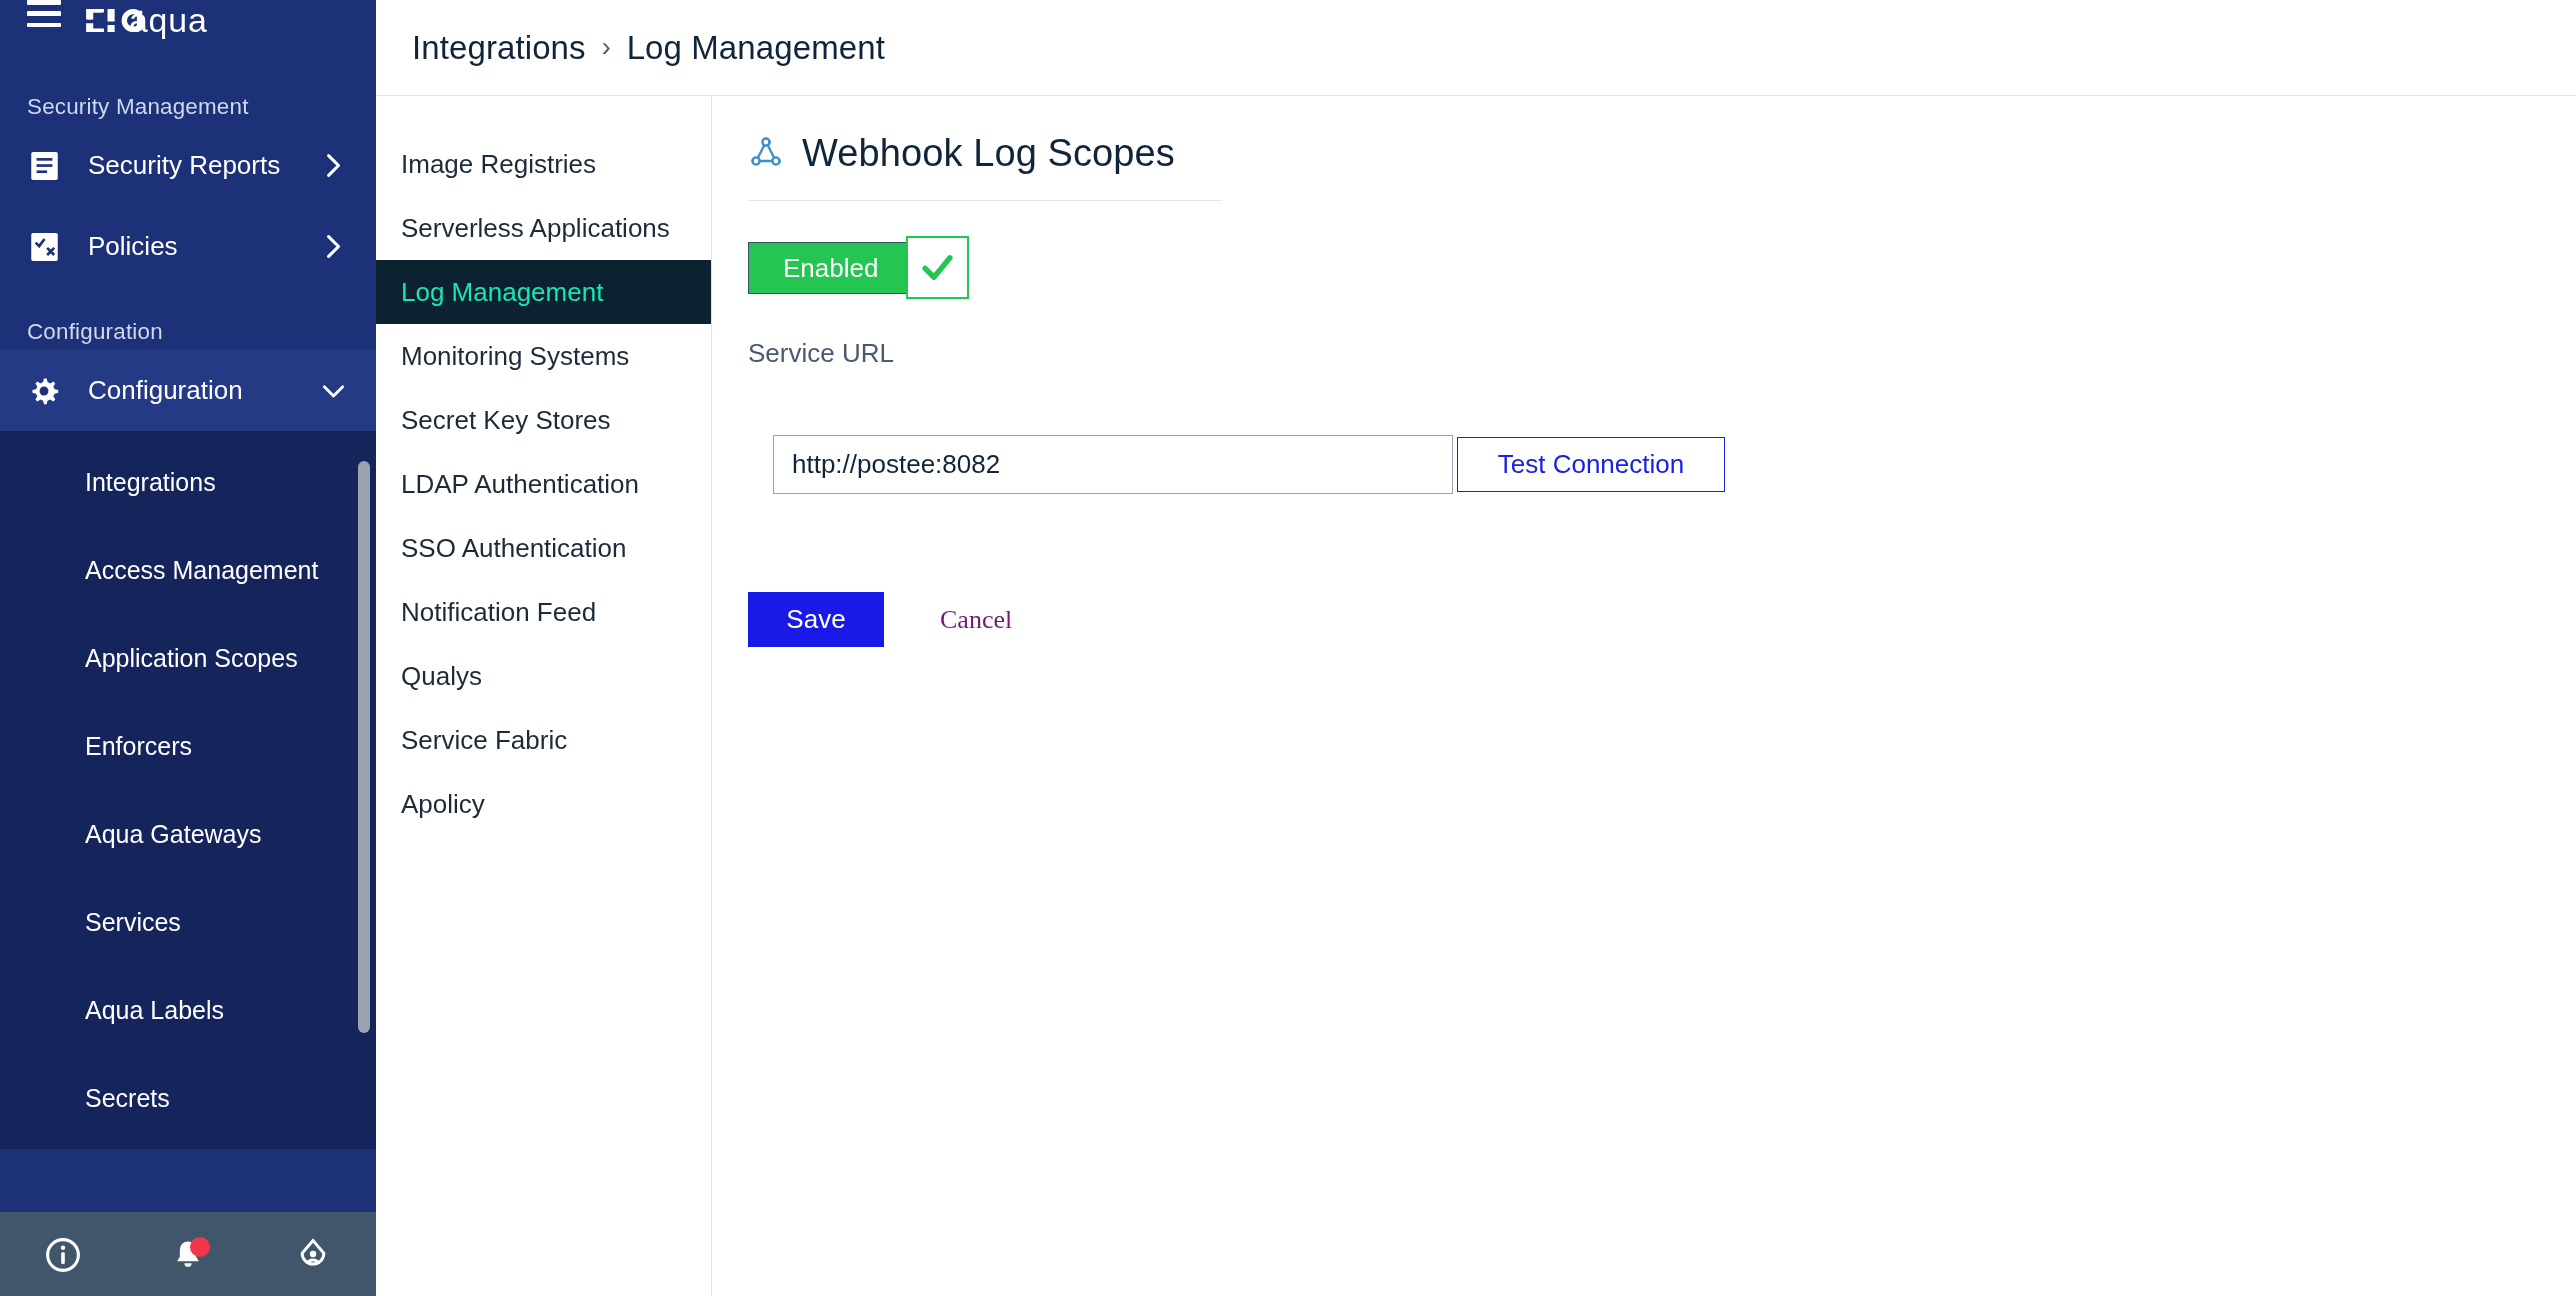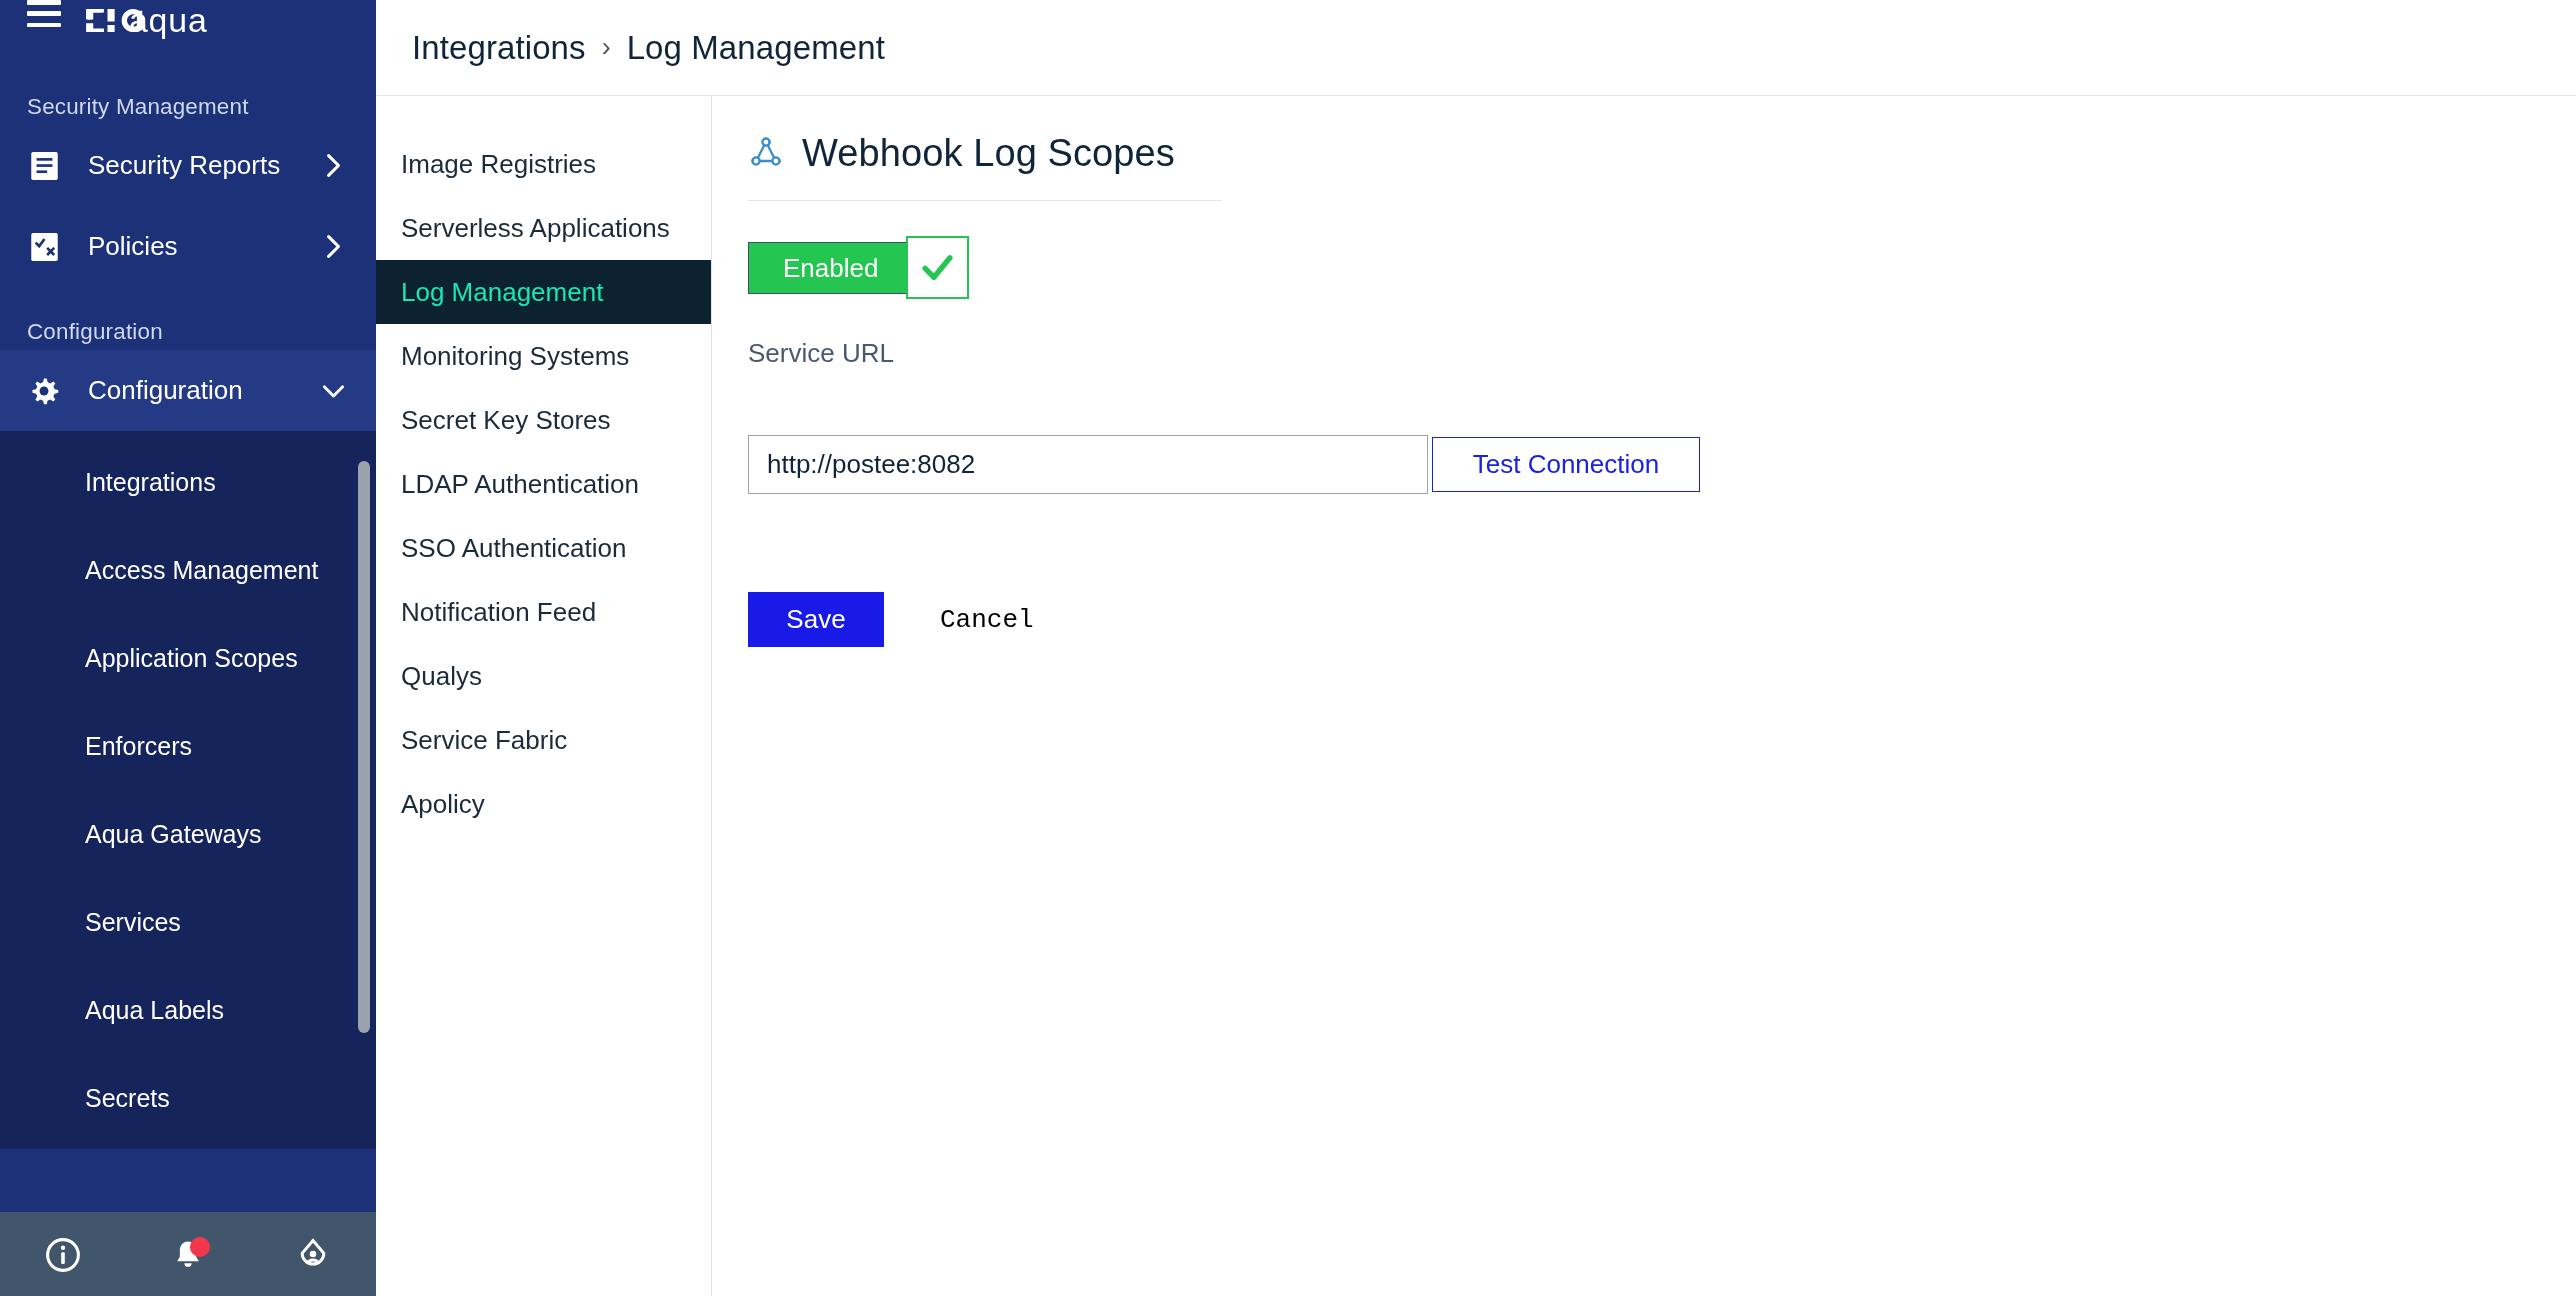--- a/index.html
+++ b/index.html
@@ -294,20 +294,21 @@
     margin-top: 14.3px;
     width: 680px;
     height: 59px;
     border: 1.8px solid #9aa4b0;
     background: #ffffff;
     font-size: 26px;
     color: #10243a;
     padding: 0 18px;
     font-family: "Liberation Sans", sans-serif;
     outline: none;
+    margin-left: 25px;
   }
 
   .test-btn {
     margin-top: 68px;
     width: 268px;
     height: 55px;
     border: 1.8px solid #1a22de;
     background: #ffffff;
     color: #1a22de;
     font-size: 26px;
@@ -327,23 +328,23 @@
     background: #1a1ae8;
     border: none;
     color: #ffffff;
     font-size: 26px;
     font-family: "Liberation Sans", sans-serif;
     cursor: pointer;
   }
   .cancel-btn {
     background: none;
     border: none;
-    color: #000000;
-    font-size: 26px;
-    font-family: Liberation Mono, monospace;
+    color: #701a75;
+    font-size: 26px;
+    font-family: Liberation Serif, serif;
     cursor: pointer;
     padding: 0;
   }
 </style>
 </head>
 <body>
 
 <div id="app">
 
   <aside class="sidebar">

